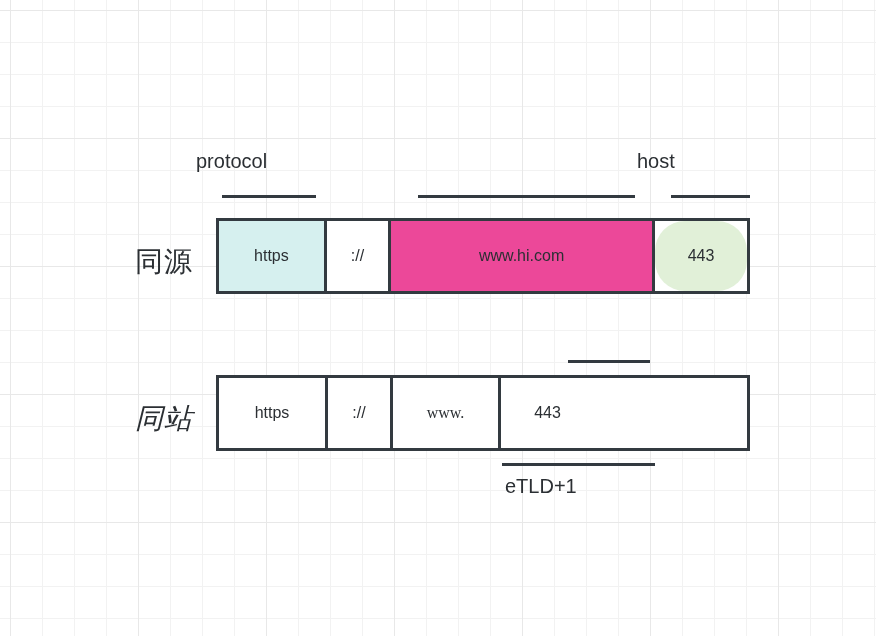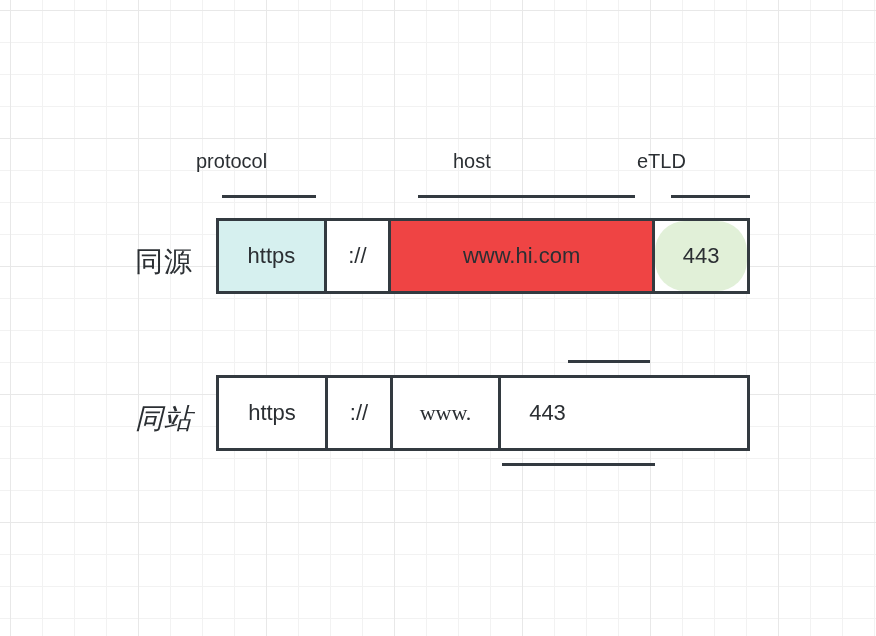--- a/index.html
+++ b/index.html
@@ -53,21 +53,21 @@
     display: flex;
     border: 3px solid #333a40;
     box-sizing: border-box;
     background: #ffffff;
   }
   .cell {
     box-sizing: border-box;
     display: flex;
     align-items: center;
     justify-content: center;
-    font-size: 22px;
+    font-size: 16px;
     color: #2b2f33;
     border-right: 3px solid #333a40;
     height: 100%;
     white-space: nowrap;
   }
   .cell:last-child { border-right: none; border-radius: 30px; }
 
   
   .caption {
     position: absolute;
@@ -82,41 +82,41 @@
   }
 </style>
 </head>
 <body>
 
 <div id="canvas">
 
   <div class="caption" style="left:196px; top:150px; width:146px;">protocol</div>
   <div class="rule" style="left:222px; top:195px; width:94px;"></div>
 
-  <div class="caption" style="left:453px; top:150px; width:146px;">host</div>
   <div class="rule" style="left:418px; top:195px; width:217px;"></div>
 
-  <div class="caption" style="left:637px; top:150px; width:146px;">eTLD</div>
+  <div class="caption" style="left:637px; top:150px; width:146px;">host</div>
   <div class="rule" style="left:671px; top:195px; width:79px;"></div>
 
   <div class="row-label" style="left:135px; top:243px;">同源</div>
 
   <div class="strip" style="left:216px; top:218px; width:534px; height:76px;">
     <div class="cell" style="width:109px; background:#d6f0ef;">https</div>
     <div class="cell" style="width:65px; background:#ffffff;">://</div>
-    <div class="cell" style="width:267px; background:#ef4444;">www.hi.com</div>
+    <div class="cell" style="width:267px; background:#ec4899;">www.hi.com</div>
     <div class="cell" style="width:93px; background:#e1f0d8;">443</div>
   </div>
 
   <div class="rule" style="left:568px; top:360px; width:82px;"></div>
 
   <div class="row-label" style="left:135px; top:400px;font-style:italic;">同站</div>
 
   <div class="strip" style="left:216px; top:375px; width:534px; height:76px;">
     <div class="cell" style="width:109px; background:#ffffff;">https</div>
     <div class="cell" style="width:65px; background:#ffffff;">://</div>
     <div class="cell" style="width:108px; background:#ffffff;font-family:Liberation Serif, serif;">www.</div>
     <div class="cell" style="width:93px; background:#ffffff;">443</div>
   </div>
 
   <div class="rule" style="left:502px; top:463px; width:153px;"></div>
+  <div class="caption" style="left:505px; top:475px; width:146px;">eTLD+1</div>
 
 </div>
 
 </body></html>

